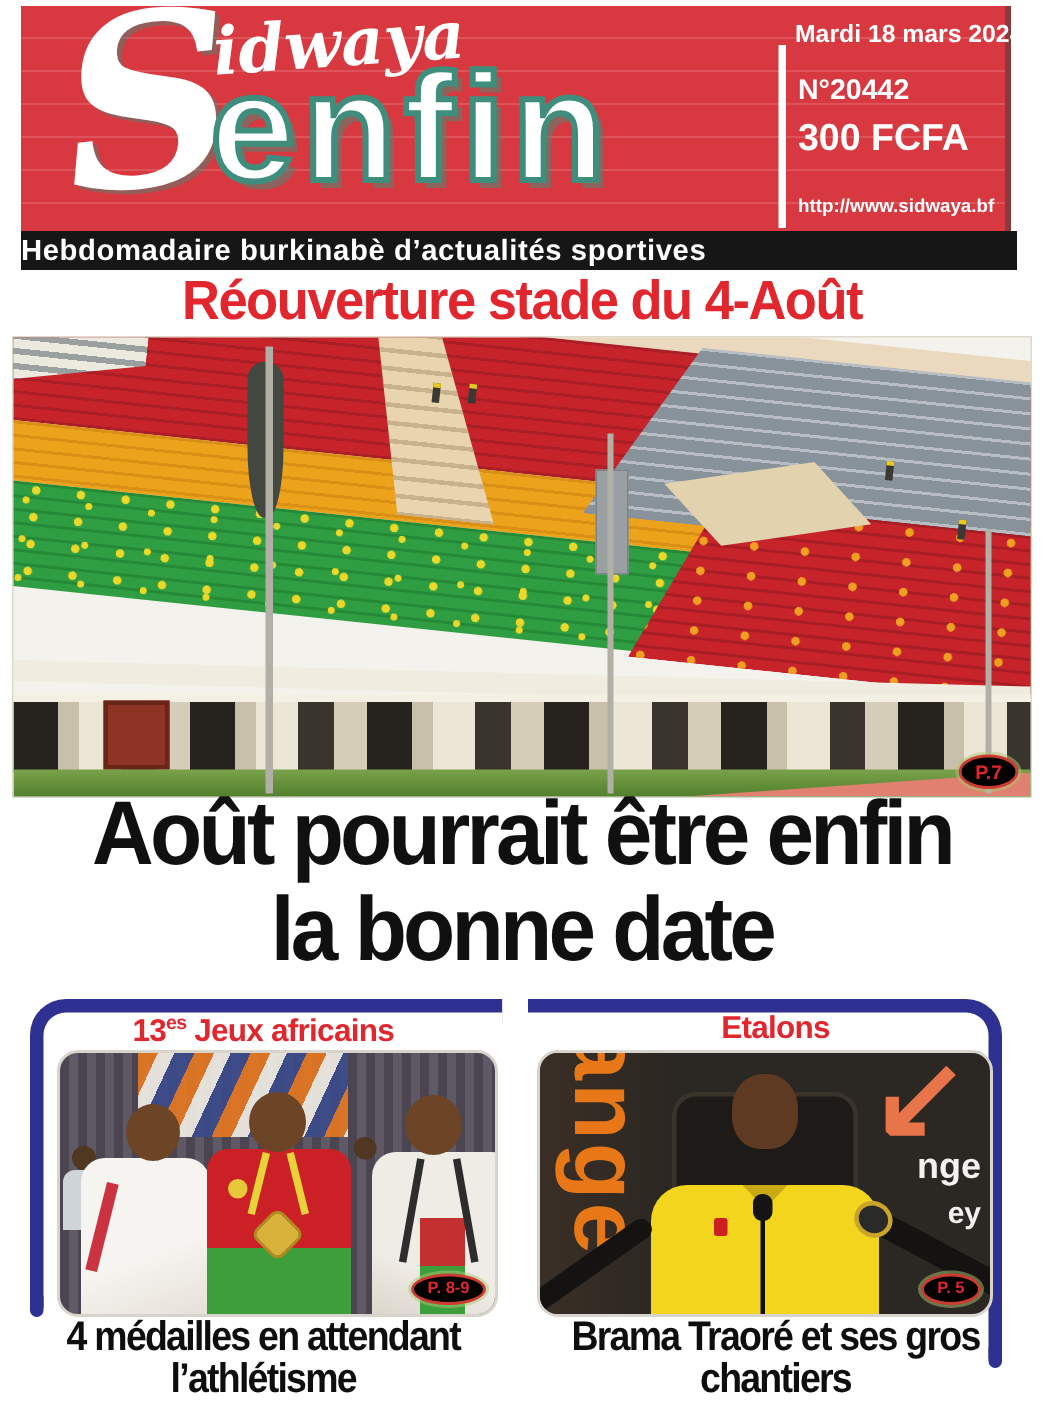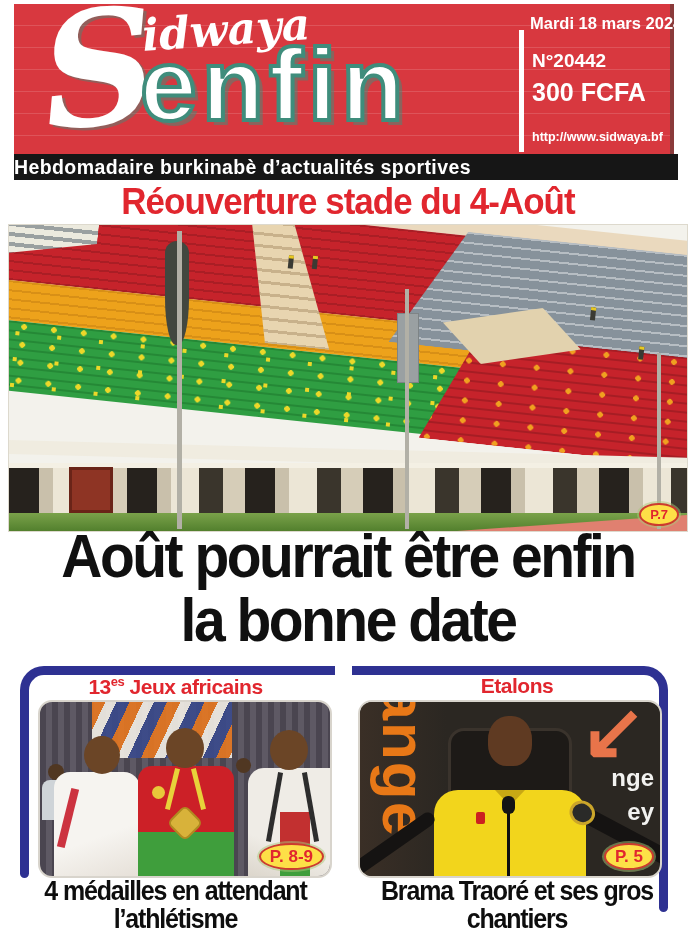--- a/index.html
+++ b/index.html
@@ -73,21 +73,21 @@
   .grass{left:0;top:288px;width:680px;height:20px;background:linear-gradient(180deg,#7aa24a,#4e7c2a);}
   .track{right:0;bottom:0;width:230px;height:16px;background:#e08070;
     clip-path:polygon(0 100%,100% 0,100% 100%);}
   .pole{background:#b2b0a6;}
   .pole1{left:168px;top:6px;width:5px;height:298px;}
   .pole2{left:396px;top:64px;width:4px;height:240px;}
   .pole3{left:648px;top:128px;width:4px;height:176px;}
   .banner{left:156px;top:16px;width:24px;height:104px;background:#42473f;border-radius:12px 12px 45% 45%;}
   .sign{left:388px;top:88px;width:20px;height:68px;background:#9aa0a2;border:1px solid #7e8486;}
 
-  .pbadge{position:absolute;display:inline-block;background:#fde047;border:2px solid #cc3b2f;
+  .pbadge{position:absolute;display:inline-block;background:#000000;border:2px solid #cc3b2f;
     border-radius:50%;padding:3px 9px;color:#e1262e;font-weight:800;font-size:13px;line-height:1;
     box-shadow:0 0 0 2px rgba(170,200,120,.5);z-index:9;}
   .stadium .pbadge{right:8px;bottom:5px;}
 
   
   .headline{position:absolute;left:0;top:528px;width:100%;margin:0;text-align:center;
     color:#101010;font-size:57px;font-weight:800;letter-spacing:-2.5px;line-height:1.06;
     transform:scaleY(1.06);}
   .headline span{display:block;}
 
@@ -108,21 +108,21 @@
     color:#e1262e;font-size:21px;font-weight:800;letter-spacing:-.5px;}
   .card-label sup{font-size:13px;}
   .photo{position:absolute;border-radius:14px;border:2px solid #d8d4cc;overflow:hidden;background:#57525c;}
   .photo *{position:absolute;}
   .photo-left{left:26px;top:40px;width:290px;height:174px;
     background:repeating-linear-gradient(90deg,#4a4550 0 6px,#5e5964 6px 12px);}
   .photo-right{left:6px;top:40px;width:300px;height:174px;background:#2b2722;}
   .caption{position:absolute;top:218px;width:100%;margin:0;text-align:center;color:#0e0e0e;
     font-size:26px;font-weight:800;letter-spacing:-1.2px;line-height:1.04;transform:scale(.96,1.06);}
   .caption span{display:block;}
-  .photo .pbadge{right:6px;bottom:6px;font-size:17px;}
+  .photo .pbadge{right:6px;bottom:6px;font-size:11px;}
 
   
   .flagstripes{left:52px;top:0;width:140px;height:56px;opacity:.9;
     background:repeating-linear-gradient(115deg,#e87820 0 12px,#f4f0e8 12px 22px,#3a4a8c 22px 34px);}
   .head{border-radius:50%;background:#6b4526;}
   .bg-head{border-radius:50%;background:#503722;}
   .bh1{left:8px;top:62px;width:16px;height:16px;} .bh2{left:196px;top:56px;width:15px;height:15px;}
   .bg-shirt1{left:2px;top:78px;width:28px;height:40px;background:#cfd4d8;border-radius:8px 8px 0 0;}
   .fl-head{left:44px;top:34px;width:36px;height:38px;}
   .fl-body{left:14px;top:70px;width:86px;height:104px;border-radius:16px 16px 0 0;
@@ -142,21 +142,21 @@
   .fr-under{left:240px;top:110px;width:30px;height:64px;background:linear-gradient(180deg,#c23030 50%,#3f9e3c 50%);}
   .lan-l{left:232px;top:70px;width:5px;height:70px;background:#2d2d2d;transform:rotate(10deg);}
   .lan-r{left:268px;top:70px;width:5px;height:70px;background:#2d2d2d;transform:rotate(-10deg);}
 
   
   .or-panel{left:0;top:0;width:86px;height:100%;background:linear-gradient(90deg,#3a2f26,#2b2722);}
   .or-text{left:-36px;top:28px;width:160px;color:#e87817;font-size:62px;font-weight:800;
     transform:rotate(90deg);letter-spacing:2px;}
   .arrow-icon{right:14px;top:-10px;color:#e8744a;font-size:78px;font-weight:bold;line-height:1;}
   .wt1{right:6px;top:62px;color:#f2f2f0;font-size:24px;font-weight:bold;}
-  .wt2{right:6px;top:96px;color:#f2f2f0;font-size:24px;font-weight:bold;}
+  .wt2{right:6px;top:96px;color:#f2f2f0;font-size:20px;font-weight:bold;}
   .chair{left:50%;top:26px;width:124px;height:116px;transform:translateX(-50%);
     background:#1d1a17;border:3px solid #3a332c;border-radius:16px;box-sizing:border-box;}
   .man-head{left:50%;top:14px;width:44px;height:50px;transform:translateX(-50%);
     background:#5f3a22;border-radius:46% 46% 42% 42%;}
   .polo{left:50%;bottom:0;width:152px;height:86px;transform:translateX(-50%);
     background:#f2d51c;border-radius:24px 24px 0 0;}
   .polo::before{content:"";position:absolute;left:50%;top:0;width:30px;height:16px;
     transform:translateX(-50%);background:#c8a814;clip-path:polygon(0 0,100% 0,50% 100%);}
   .polo-crest{left:50%;bottom:52px;width:9px;height:12px;transform:translateX(-34px);
     background:#cc2020;border-radius:2px;}

